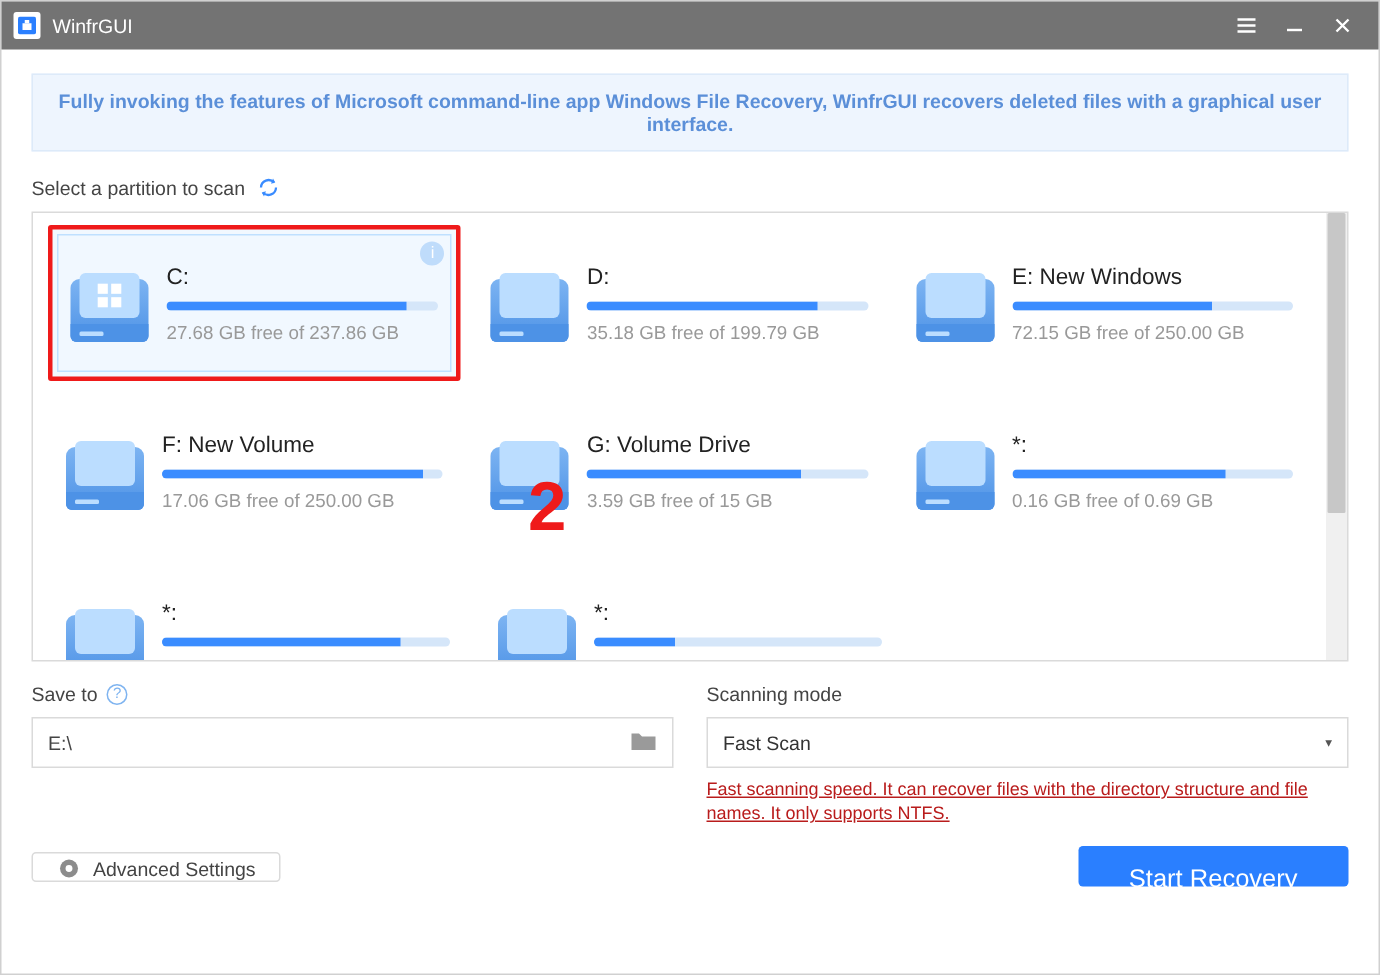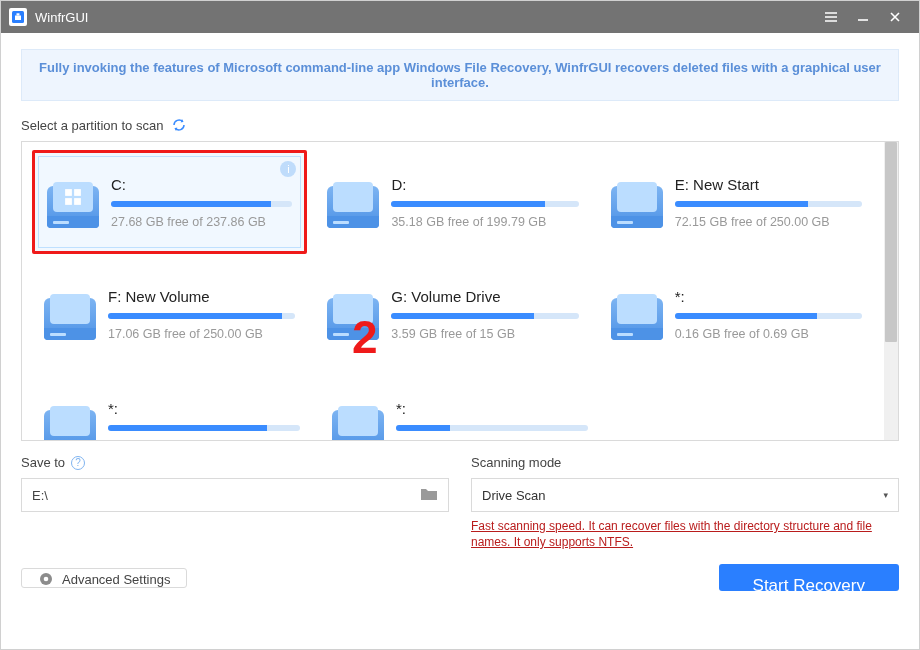--- a/index.html
+++ b/index.html
@@ -130,21 +130,21 @@
               <div class="free">35.18 GB free of 199.79 GB</div>
             </div>
           </div>
           <div class="part-card">
             <div class="drive-icon">
               <div class="disk-body"></div>
               <div class="disk-top"></div>
               <div class="base"></div>
             </div>
             <div class="drive-text">
-              <div class="label">E: New Start</div>
+              <div class="label">E: New Windows</div>
               <div class="progress">
                 <div class="fill" style="width:71%"></div>
               </div>
               <div class="free">72.15 GB free of 250.00 GB</div>
             </div>
           </div>
         </div>
         <div class="row">
           <div class="part-card">
             <div class="drive-icon">
@@ -239,21 +239,21 @@
               <path d="M1 3h5l2 2h9v9H1z" fill="#9A9A9A"></path>
             </svg>
         </span>
       </div>
     </div>
     <div class="bottom-col">
       <div class="lbl">
           <span>Scanning mode</span>
         </div>
       <div class="select-wrap">
-        <span>Drive Scan</span>
+        <span>Fast Scan</span>
         <span class="caret">▾</span>
       </div>
       <div class="hint">Fast scanning speed. It can recover files with the directory structure and file names. It only supports NTFS.</div>
     </div>
   </div>
 
   <div class="footer">
     <div class="adv-btn">
       <span class="gear">
         <svg viewBox="0 0 16 16" width="16" height="16">

